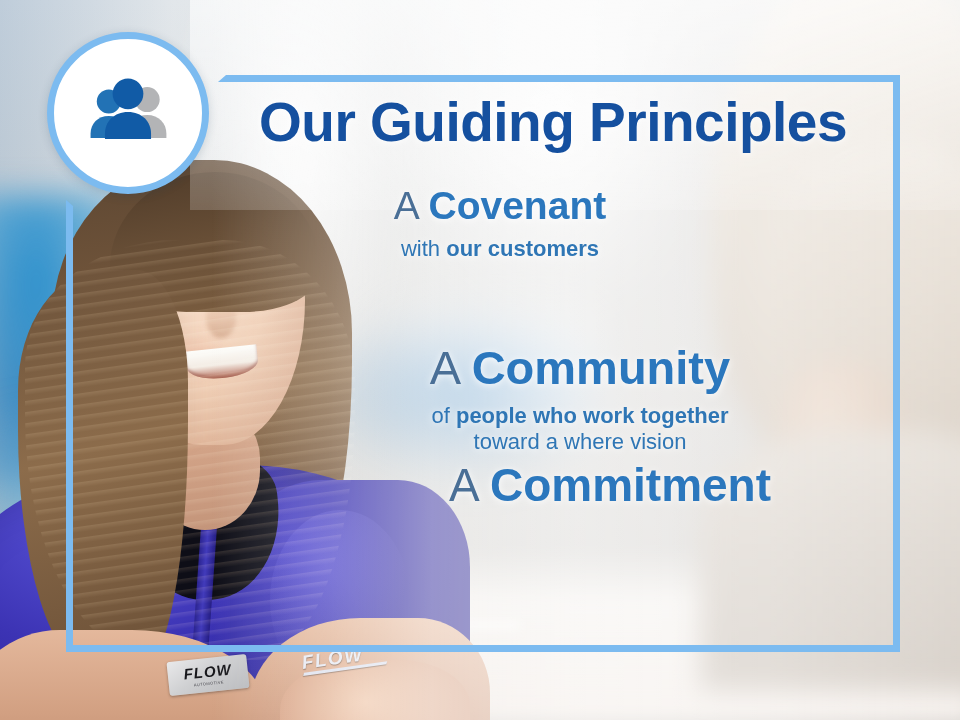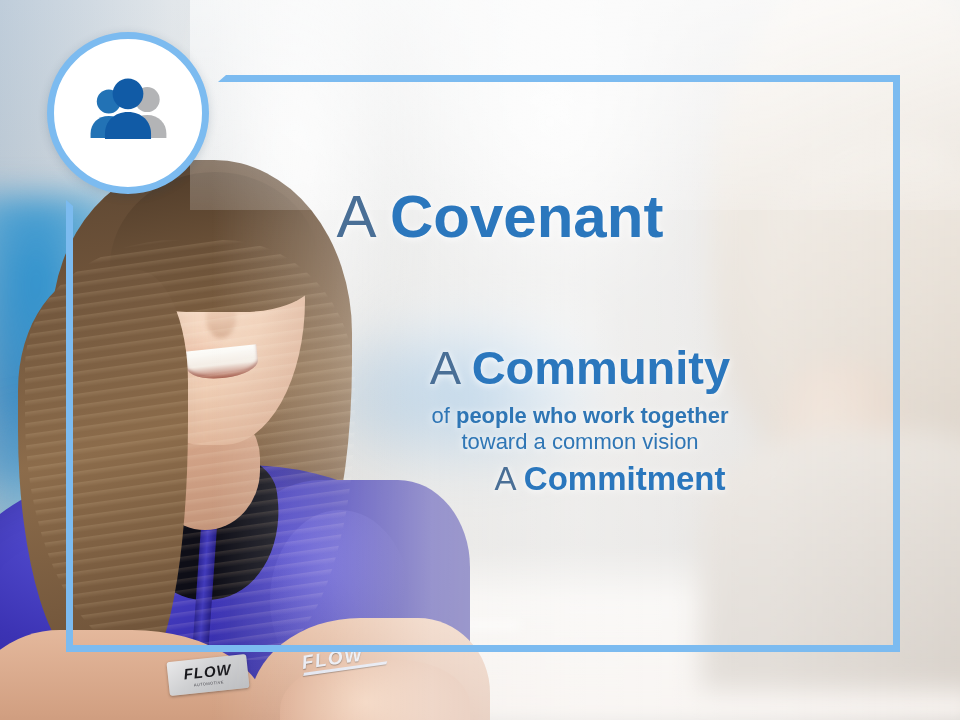--- a/index.html
+++ b/index.html
@@ -419,31 +419,31 @@
   }
   .p-sub {
     color: var(--subblue);
     line-height: 1.2;
     text-shadow: 0 1px 7px rgba(255,255,255,.9);
   }
   .p-sub b { font-weight: bold; }
 
   
   #covenant { left: 200px; top: 186px; width: 600px; }
-  #covenant .p-head { font-size: 60px; }
+  #covenant .p-head { font-size: 39px; }
   #covenant .p-sub { font-size: 22px; margin-top: 9px; }
 
   
   #community { left: 280px; top: 300px; width: 600px; }
   #community .p-head { font-size: 47px; margin-top: 44px; }
   #community .p-sub { font-size: 22px; margin-top: 10px; }
 
   
   #commitment { left: 310px; top: 462px; width: 600px; }
-  #commitment .p-head { font-size: 33px; }
+  #commitment .p-head { font-size: 46px; }
   #commitment .p-sub { font-size: 22px; margin-top: 12px; }
 
   :root {
     --frameblue: #7cbbf0;
     --titleblue: #15509f;
     --headblue:  #2b77bd;
     --articleblue: #4a6f96;
     --subblue: #2f76b5;
   }
 </style>
@@ -525,34 +525,38 @@
       <circle cx="30" cy="38" r="12.5" fill="#2272b5"></circle>
       <path d="M30 53c-11.5 0-19 8-19 18.5V76h38v-4.5C49 61 41.5 53 30 53z" fill="#2272b5"></path>
 
       <circle cx="50" cy="30" r="16" fill="#115ba6"></circle>
       <path d="M50 49c-14.5 0-24 10-24 22.5V77h48v-5.5C74 59 64.5 49 50 49z" fill="#115ba6"></path>
     </svg>
   </div>
 
   <div class="text-layer">
 
+    <div class="title">Our Guiding Principles</div>
 
     <div class="principle" id="covenant">
       <div class="p-head">
         <span class="art">A </span><span class="word">Covenant</span>
       </div>
+      <div class="p-sub">
+        <div><span>with </span><b>our customers</b><span></span></div>
+      </div>
     </div>
 
     <div class="principle" id="community">
       <div class="p-head">
         <span class="art">A </span><span class="word">Community</span>
       </div>
       <div class="p-sub">
         <div><span>of </span><b>people who work together</b><span></span></div>
-        <div><span>toward a common vision</span><b></b><span></span></div>
+        <div><span>toward a where vision</span><b></b><span></span></div>
       </div>
     </div>
 
     <div class="principle" id="commitment">
       <div class="p-head">
         <span class="art">A </span><span class="word">Commitment</span>
       </div>
     </div>
 
   </div>

